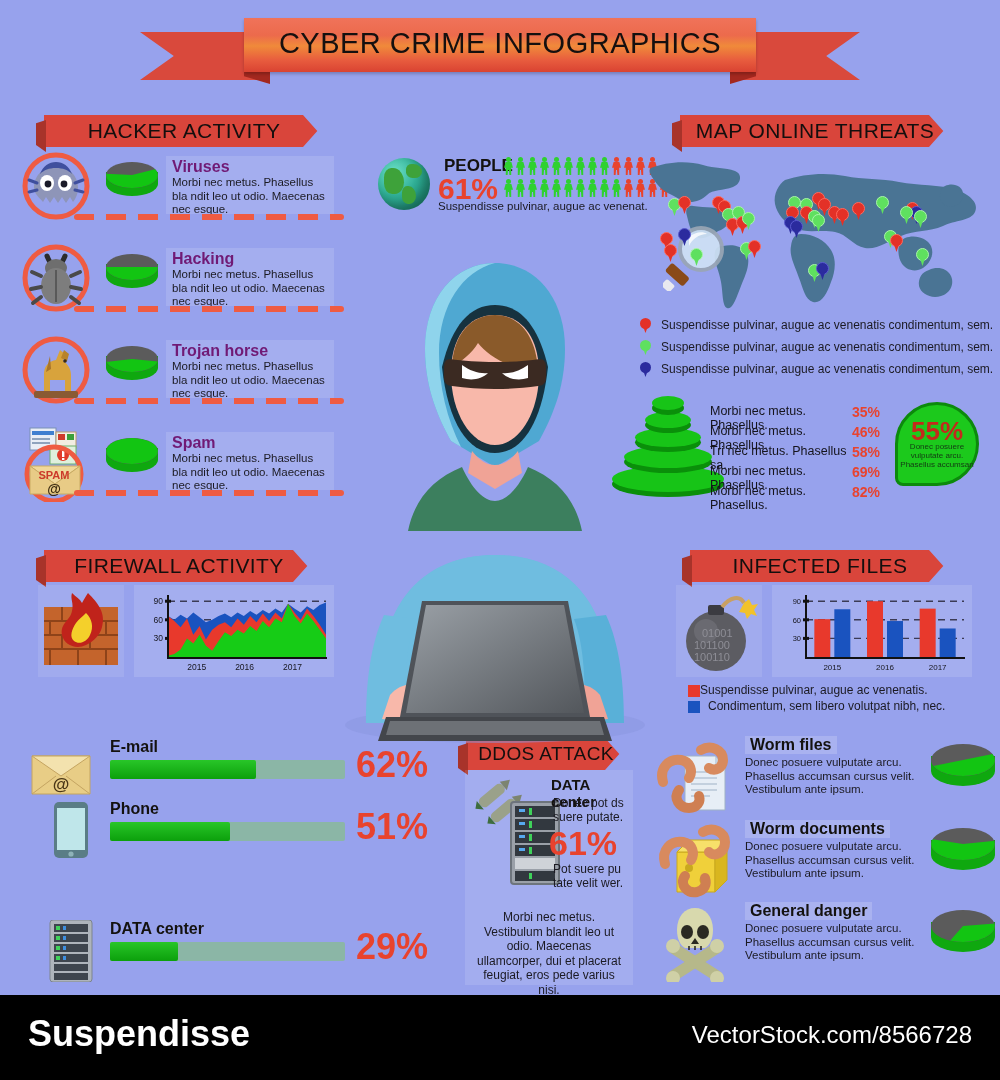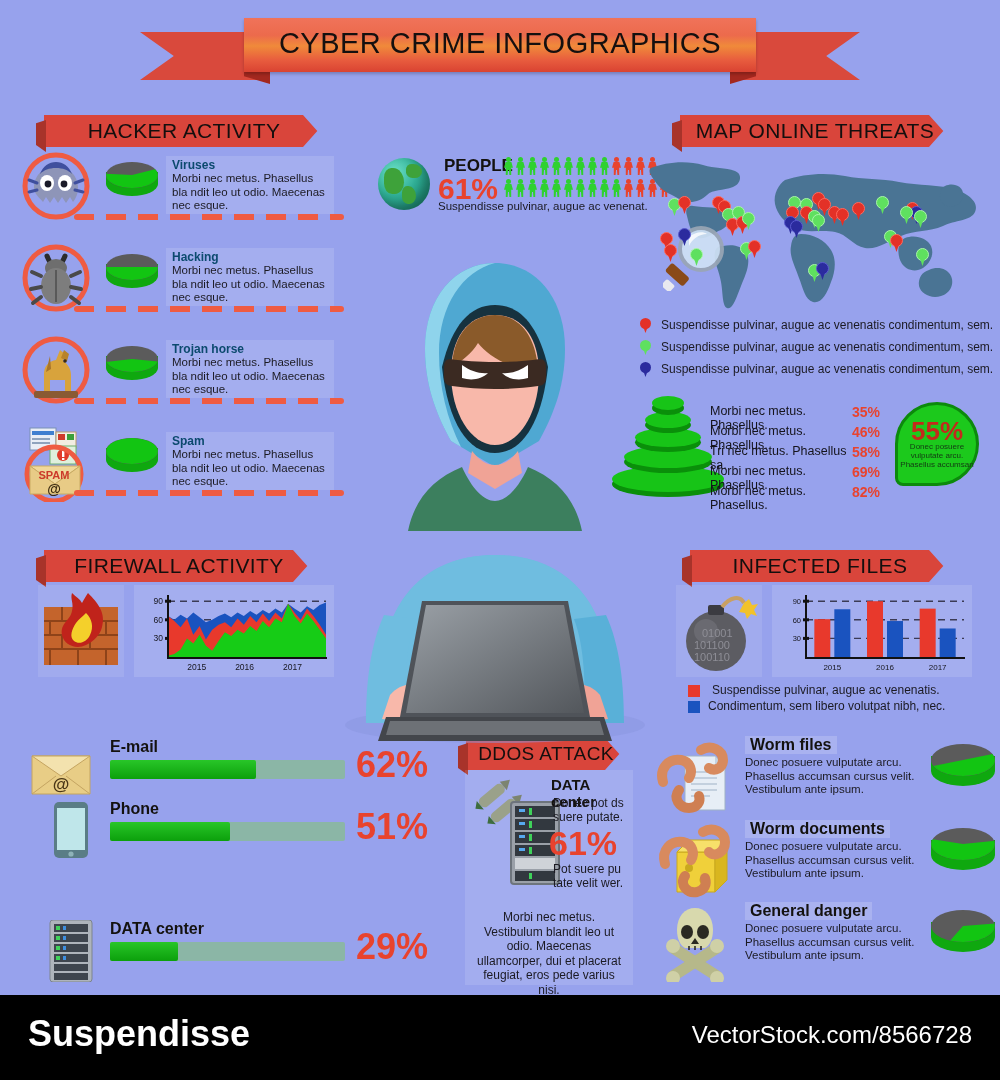--- a/index.html
+++ b/index.html
@@ -29,21 +29,21 @@
     font-size:21px;letter-spacing:.4px;display:flex;align-items:center;justify-content:center;
     font-family:"Liberation Sans Narrow","Liberation Sans",sans-serif;}
   .sec-ribbon::after{content:"";position:absolute;right:-1px;top:0;width:22px;height:32px;
     background:#97a2ed;clip-path:polygon(100% 0,100% 100%,0 100%,65% 50%,0 0);}
   .sec-ribbon::before{content:"";position:absolute;left:-8px;top:5px;width:10px;height:32px;background:#a8332a;
     clip-path:polygon(100% 0,100% 100%,0 78%,0 10%);}
 
   
   .lav-panel{position:absolute;background:rgba(255,255,255,.10);}
   .txtbox{position:absolute;background:rgba(255,255,255,.13);}
-  .ttl{font-weight:bold;color:#0c4a6e;font-size:12px;font-family:"Liberation Sans Narrow","Liberation Sans",sans-serif;}
+  .ttl{font-weight:bold;color:#701a75;font-size:16px;font-family:"Liberation Sans Narrow","Liberation Sans",sans-serif;}
   .body-txt{color:#1b1a22;font-size:11.5px;line-height:13.5px;font-family:"Liberation Sans Narrow","Liberation Sans",sans-serif;}
 
   
   .ha-row{position:absolute;left:14px;width:320px;height:78px;}
   .ha-icon{position:absolute;left:6px;top:2px;width:72px;height:72px;}
   .ha-pie{position:absolute;left:92px;top:14px;width:52px;height:44px;}
   .ha-txt{left:152px;top:8px;width:168px;height:58px;padding:2px 6px;box-sizing:border-box;}
   .dashline{position:absolute;height:6px;left:60px;width:270px;
     background:repeating-linear-gradient(90deg,#ef5b42 0 20px,transparent 20px 32px);border-radius:3px;}
 
@@ -692,21 +692,21 @@
         <text x="112.99999999999999" y="85" font-size="8" fill="#16161e" text-anchor="middle" font-family="Liberation Sans">2016</text>
         <rect x="147.66666666666666" y="23.64" width="16" height="48.36" fill="#e8392c"></rect>
         <rect x="167.66666666666666" y="43.480000000000004" width="16" height="28.519999999999996" fill="#1a53bf"></rect>
         <text x="165.66666666666666" y="85" font-size="8" fill="#16161e" text-anchor="middle" font-family="Liberation Sans">2017</text>
         <rect x="33" y="10" width="2" height="63" fill="#111"></rect>
         <rect x="33" y="72" width="160" height="2" fill="#111"></rect>
       </svg>
   </div>
 
   <div id="infected-legend">
-      <div style="position: absolute; left: 688px; top: 684px; display: flex; align-items: center; gap: 12px;">
+      <div style="position: absolute; left: 688px; top: 684px; display: flex; align-items: center; gap: 0;">
         <span style="width:12px;height:12px;background:#e8392c;display:inline-block"></span>
         <span class="body-txt" style="font-size:12px">Suspendisse pulvinar, augue ac venenatis.</span>
       </div>
       <div style="position: absolute; left: 688px; top: 700px; display: flex; align-items: center; gap: 8px;">
         <span style="width:12px;height:12px;background:#1a53bf;display:inline-block"></span>
         <span class="body-txt" style="font-size:12px">Condimentum, sem libero volutpat nibh, nec.</span>
       </div>
     </div>
 
   <div class="pg-row" style="top:738px;">

